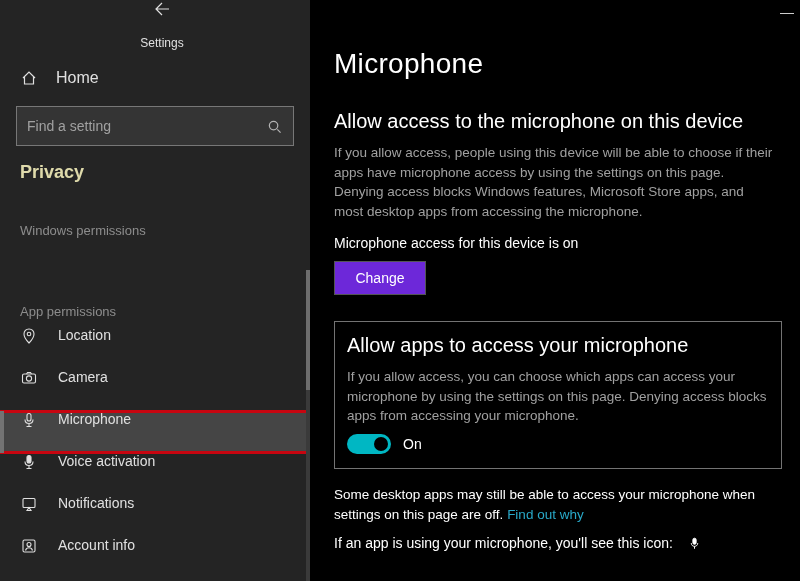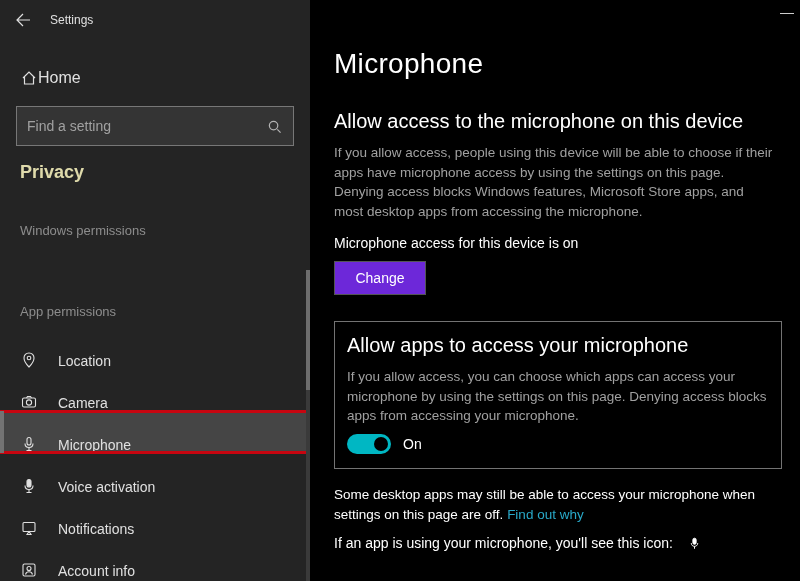--- a/index.html
+++ b/index.html
@@ -1,33 +1,33 @@
 <!DOCTYPE html>
 <html><head>
 <meta charset="utf-8">
 <style>
   * { box-sizing: border-box; margin: 0; padding: 0; font-family: "Segoe UI", Arial, sans-serif; }
   body { width: 800px; height: 581px; background: #000; color: #fff; overflow: hidden; display: flex; }
   
   
   .sidebar { width: 310px; height: 581px; background: #2a2a2a; display: flex; flex-direction: column; position: relative; }
   .sidebar-overlay { position: absolute; inset: 0; background: rgba(0,0,0,0.12); pointer-events: none; z-index: 2; }
-  .titlebar { display: flex; align-items: center; height: 40px; padding-left: 14px; gap: 18px; }
+  .titlebar { display: flex; align-items: center; height: 40px; padding-left: 14px; gap: 18px; flex-direction: column; }
   .back-btn { width: 20px; height: 20px; display: flex; align-items: center; justify-content: center; color: #fff; cursor: pointer;}
   .title-text { font-size: 12px; color: #fff; }
-  .home-row { display: flex; align-items: center; height: 40px; padding-left: 20px; margin-top: 18px; cursor: pointer;}
+  .home-row { display: flex; align-items: center; height: 40px; padding-left: 20px; gap: 18px; margin-top: 18px; cursor: pointer;}
   .search-wrap { padding: 8px 16px 0 16px; }
   .search { width: 278px; height: 40px; background: #3c3c3c; border: 1px solid #888; display: flex; align-items: center; padding: 0 10px; justify-content: space-between;}
   .search input { background: transparent; border: none; outline: none; color: #ccc; font-size: 14px; width: 230px;}
   .search input::placeholder { color: #b8b8b8; }
   .cat-label { padding: 16px 16px 0 20px; font-size: 18px; font-weight: 600; color: #fef9c3;}
   .section-label { padding: 0 0 0 20px; font-size: 13px; color: #a0a0a0; margin-top: 38px; margin-bottom: 8px;}
   .section-label.first { margin-top: 40px; margin-bottom: 28px;}
   .nav-list { display: flex; flex-direction: column; }
-  .nav-item { display: flex; align-items: flex-end; height: 42px; padding-left: 20px; gap: 20px; font-size: 14px; color: #fff; cursor: pointer; position: relative;}
+  .nav-item { display: flex; align-items: flex-start; height: 42px; padding-left: 20px; gap: 20px; font-size: 14px; color: #fff; cursor: pointer; position: relative;}
   .nav-item.active { background: #4f4f4f; }
   .nav-item.active::before { content:""; position:absolute; left:0; top:0; bottom:0; width:4px; background:#838383; }
   .nav-item.hlight { outline: 3px solid #e30613; outline-offset: -2px; }
   .icon { width: 18px; height: 18px; display: inline-flex; align-items: center; justify-content: center; flex-shrink: 0; color:#fff;}
   .scroll-track { position: absolute; right: 0; top: 270px; bottom: 0; width: 4px; background: #3a3a3a; z-index:3;}
   .scroll-thumb { position: absolute; right: 0; top: 0; width: 4px; height: 120px; background: #6d6d6d;}
   
   
   .main { flex: 1; height: 581px; background: #000; padding: 48px 18px 0 24px; overflow: hidden; position:relative;}
   .caption-btns { position:absolute; top:4px; right:6px; display:flex; gap:28px; font-size:14px; color:#ccc;}

